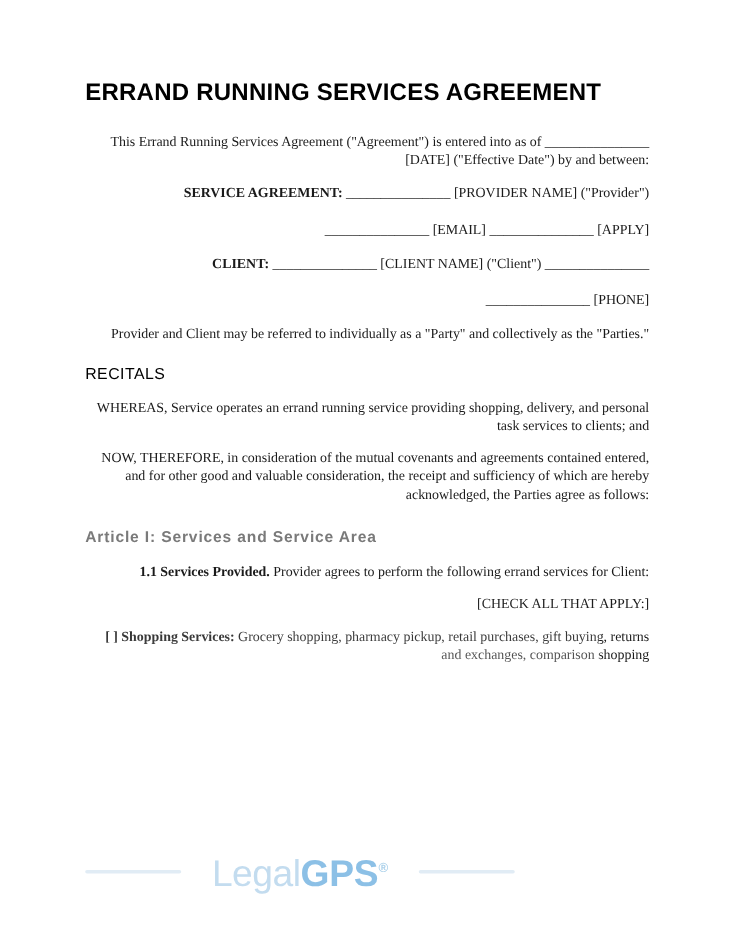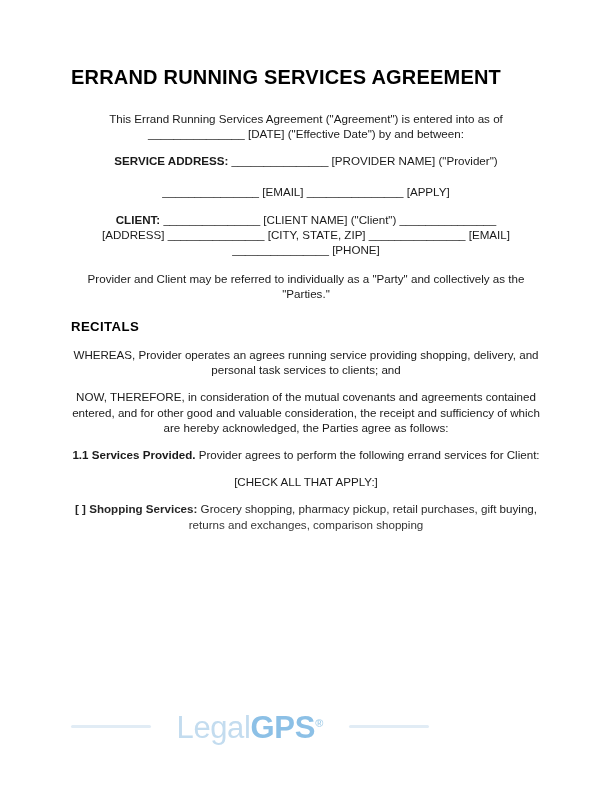--- a/index.html
+++ b/index.html
@@ -36,39 +36,39 @@
     font-family: "Liberation Sans", sans-serif;
     font-weight: bold;
     font-size: 20px;
     letter-spacing: 0.2px;
     color: #000000;
     margin: 0 0 22px 0;
     line-height: 1.15;
   }
 
   p.para {
-    font-family: Liberation Sans, sans-serif;
+    font-family: Liberation Serif, serif;
     font-size: 11.6px;
     line-height: 15.2px;
     margin: 0 0 12px 0;
     color: #1a1a1a;
-    text-align: center;
+    text-align: right;
   }
 
   p.party-block {
     margin-bottom: 13px;
   }
 
   .lbl {
     font-weight: bold;
   }
 
   h2.section-head {
     font-family: "Liberation Sans", sans-serif;
-    font-weight: bold;
+    font-weight: normal;
     font-size: 13.2px;
     letter-spacing: 0.4px;
     color: #000000;
     margin: 18px 0 13px 0;
   }
 
   h3.article-head {
     font-family: "Liberation Sans", sans-serif;
     font-weight: bold;
     font-size: 13px;
@@ -165,38 +165,39 @@
 
 <div class="page">
 
   <div class="doc">
 
     <h1 class="doc-title">ERRAND RUNNING SERVICES AGREEMENT</h1>
 
     <p class="para">This Errand Running Services Agreement ("Agreement") is entered into as of _______________ [DATE] ("Effective Date") by and between:</p>
 
     <p class="para party-block">
-      <span class="lbl">SERVICE ADDRESS:</span><span> _______________ [PROVIDER NAME] ("Provider")</span><br>
+      <span class="lbl">SERVICE AGREEMENT:</span><span> _______________ [PROVIDER NAME] ("Provider")</span><br>
       <br>
       <span>_______________ [EMAIL] _______________ [APPLY]</span>
     </p>
 
     <p class="para party-block">
       <span class="lbl">CLIENT:</span><span> _______________ [CLIENT NAME] ("Client") _______________</span><br>
-      <span>[ADDRESS] _______________ [CITY, STATE, ZIP] _______________ [EMAIL]</span><br>
+      <br>
       <span>_______________ [PHONE]</span>
     </p>
 
     <p class="para">Provider and Client may be referred to individually as a "Party" and collectively as the "Parties."</p>
 
     <h2 class="section-head">RECITALS</h2>
 
-    <p class="para">WHEREAS, Provider operates an agrees running service providing shopping, delivery, and personal task services to clients; and</p>
+    <p class="para">WHEREAS, Service operates an errand running service providing shopping, delivery, and personal task services to clients; and</p>
     <p class="para">NOW, THEREFORE, in consideration of the mutual covenants and agreements contained entered, and for other good and valuable consideration, the receipt and sufficiency of which are hereby acknowledged, the Parties agree as follows:</p>
 
+    <h3 class="article-head">Article I: Services and Service Area</h3>
 
     <p class="para">
       <span class="clause-num">1.1 Services Provided.</span><span> Provider agrees to perform the following errand services for Client:</span>
     </p>
 
     <p class="para">[CHECK ALL THAT APPLY:]</p>
 
     <p class="para">
       <span class="clause-num">[ ] Shopping Services:</span><span> Grocery shopping, pharmacy pickup, retail purchases, gift buying, returns and exchanges, comparison shopping</span>
     </p>

